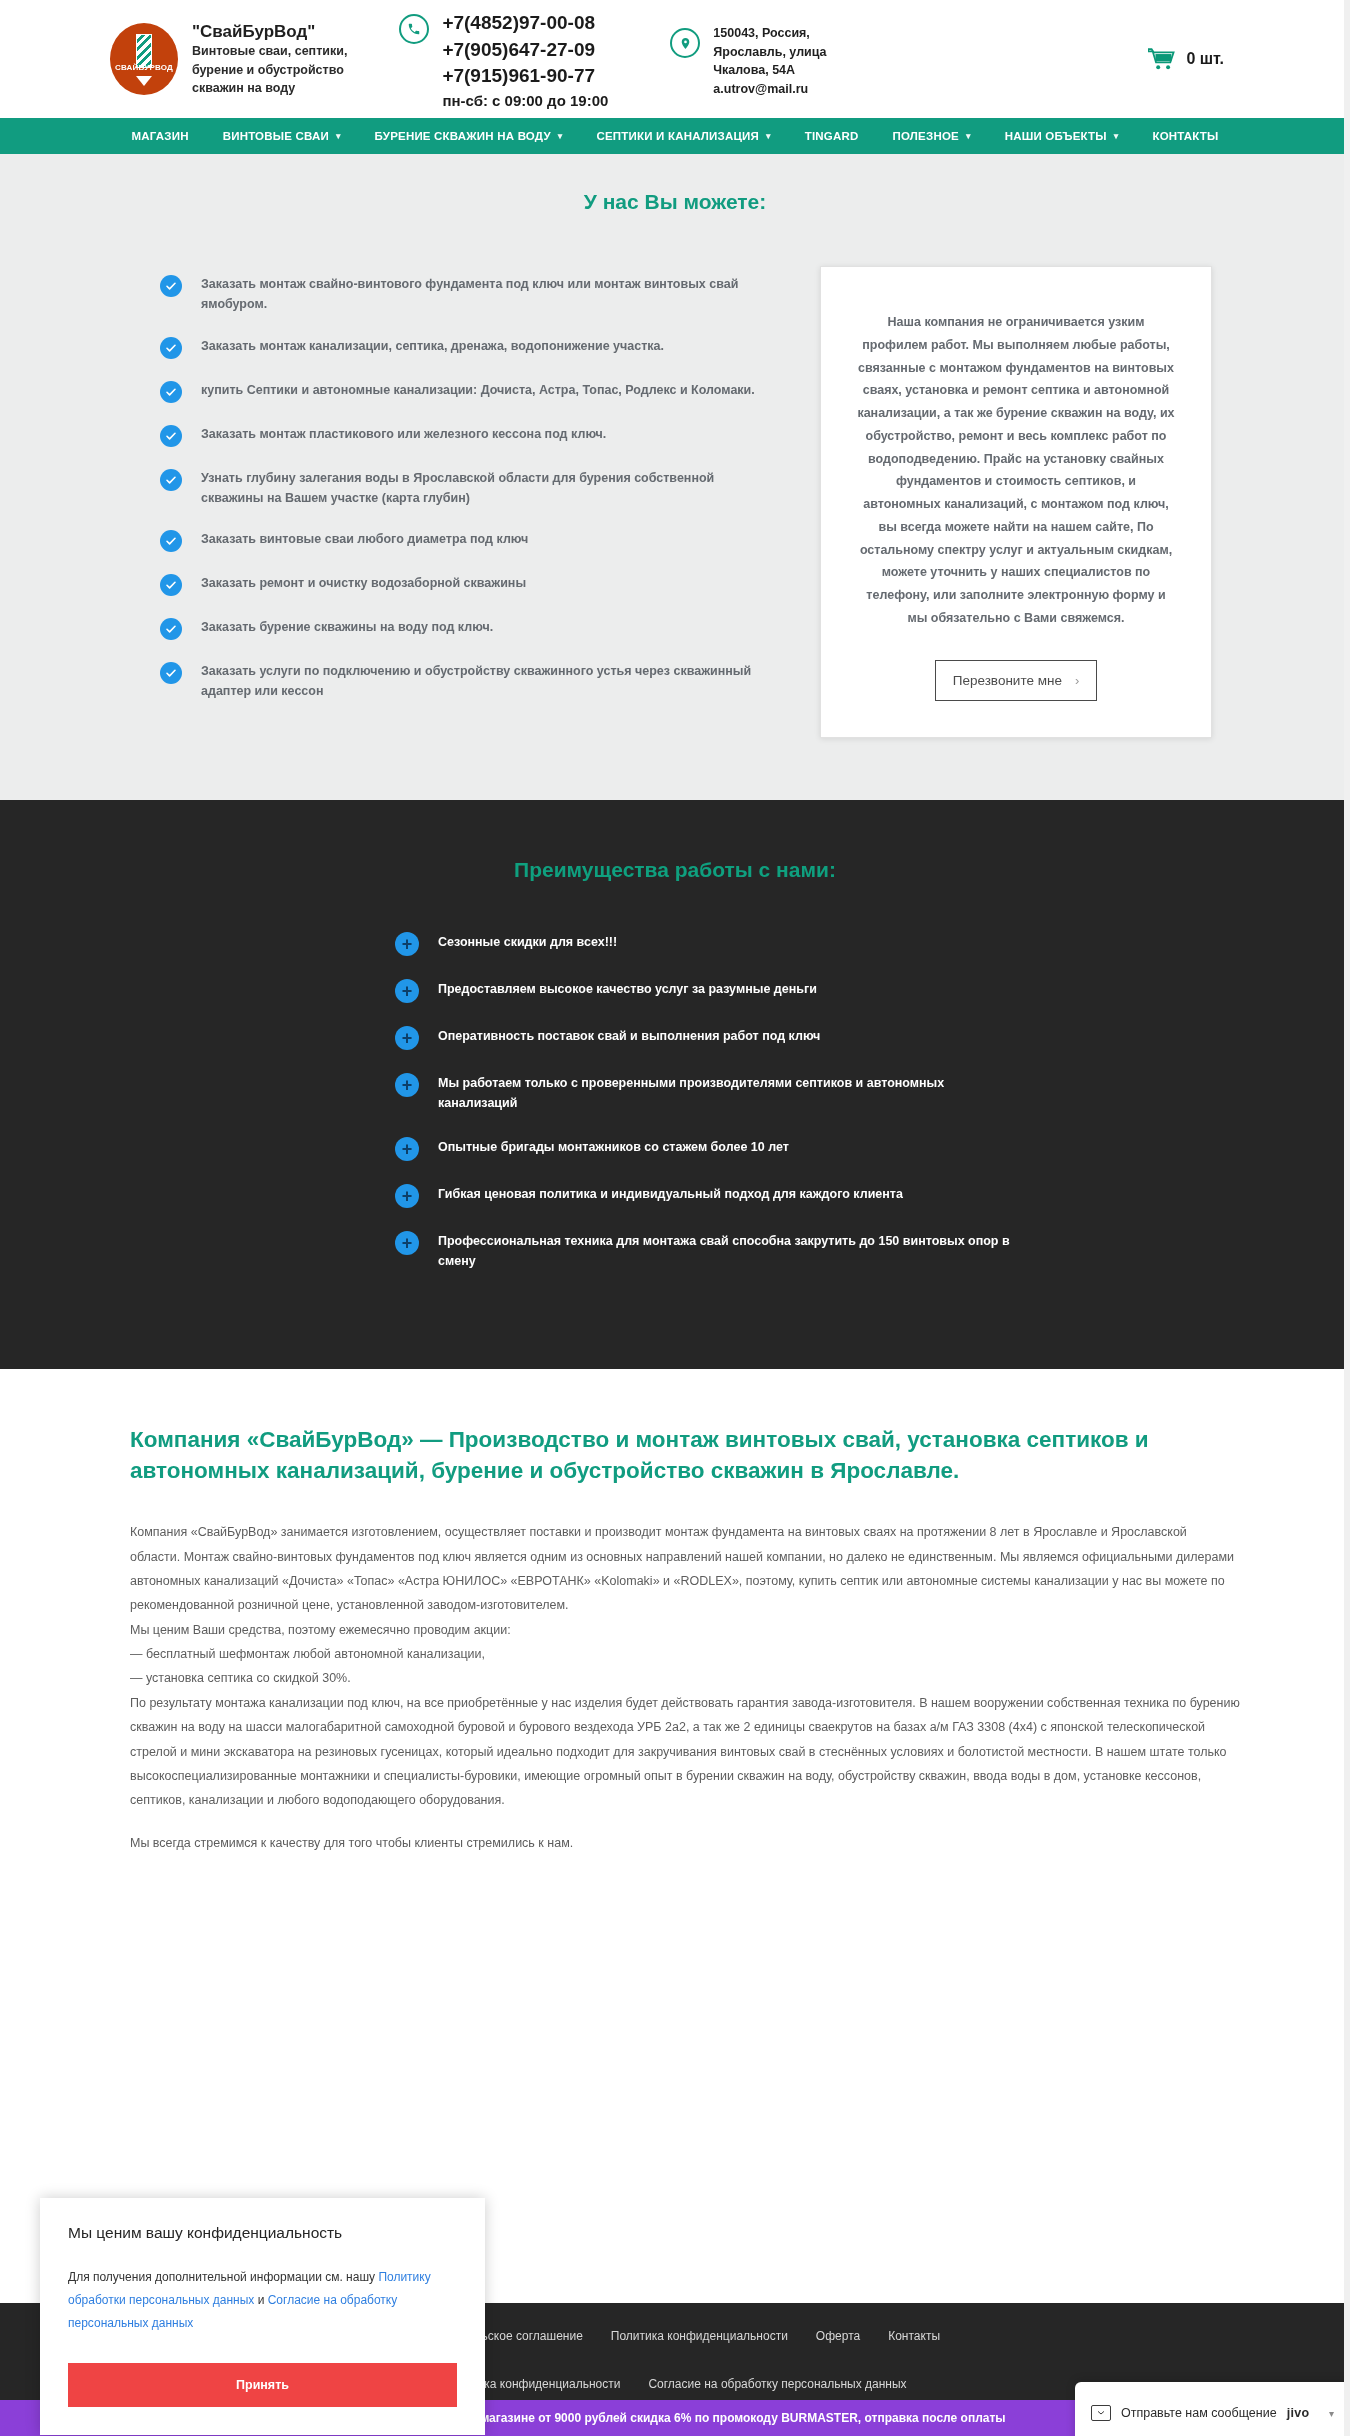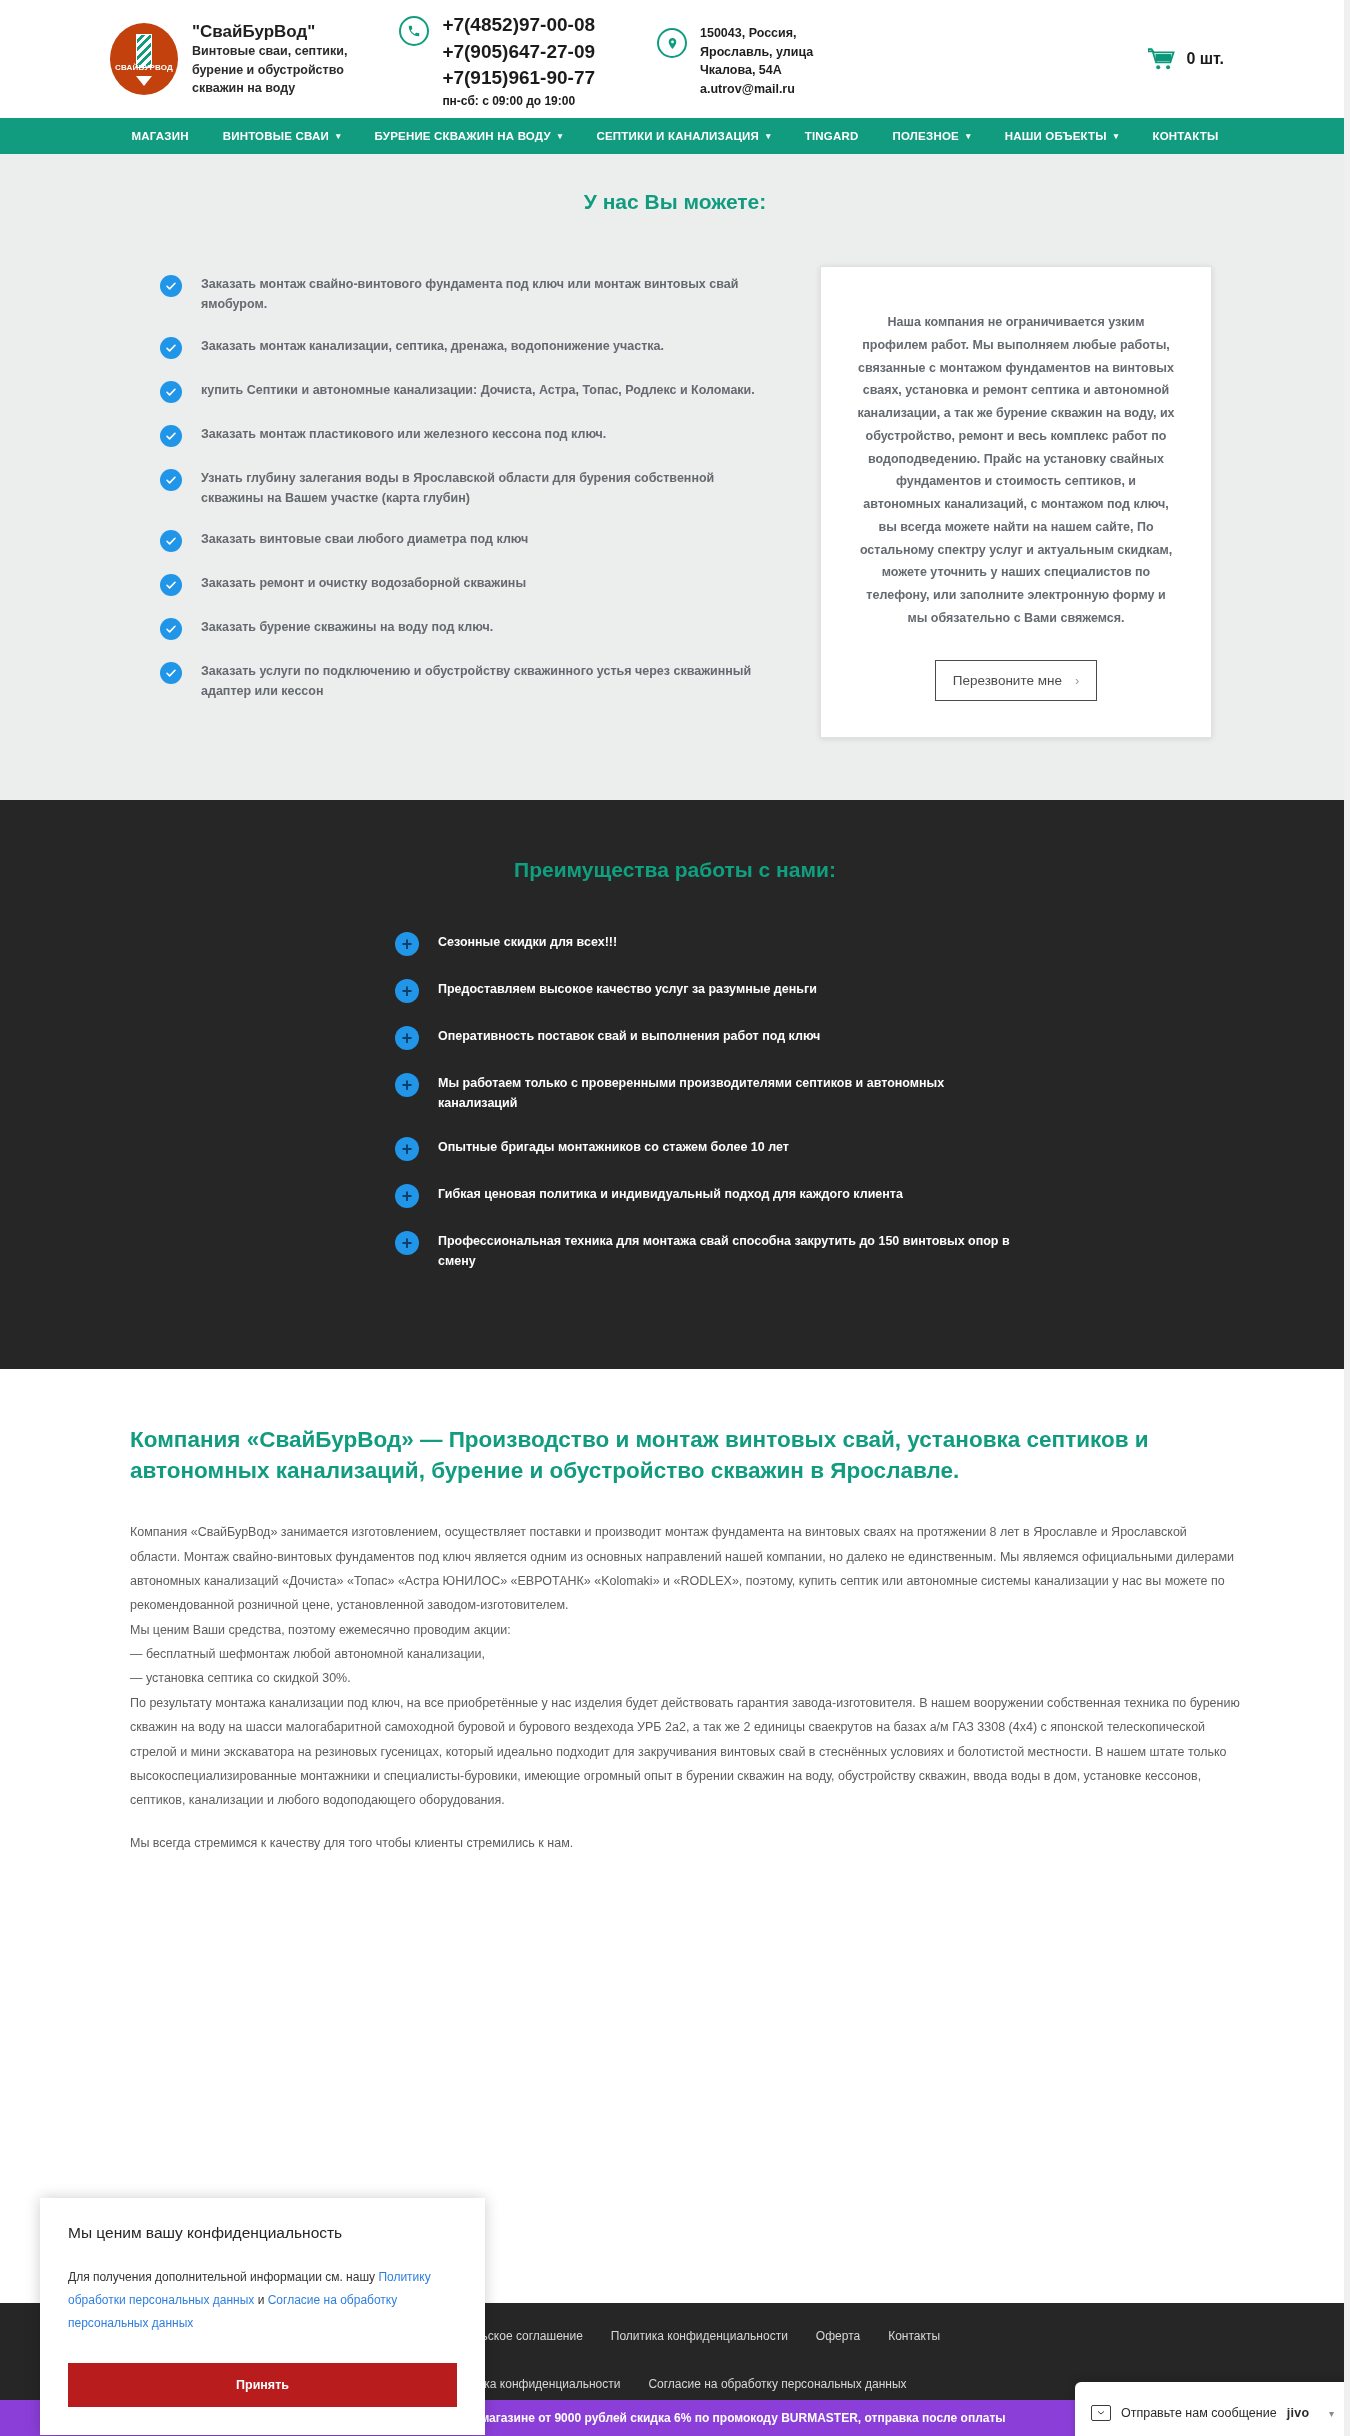--- a/index.html
+++ b/index.html
@@ -61,21 +61,21 @@
   .hblock.addr { margin-left: 62px; padding-top: 4px; }
   .circ-icon {
     width: 30px; height: 30px; border-radius: 50%;
     border: 2px solid #119c7f;
     display: flex; align-items: center; justify-content: center;
     flex: none; margin-top: 4px;
   }
   .circ-icon svg { display: block; }
   .phone-list { line-height: 1.38; }
   .phone-list a { display: block; font-size: 19px; font-weight: bold; color: #1b1b1b; text-decoration: none; }
-  .phone-hours { font-size: 12px; font-weight: bold; color: #1b1b1b; margin-top: 2px; }
+  .phone-hours { font-size: 15px; font-weight: bold; color: #1b1b1b; margin-top: 2px; }
   .addr-list { line-height: 1.48; font-size: 12.5px; font-weight: bold; color: #1f1f1f; }
   .addr-list div { white-space: nowrap; }
 
   .cart {
     margin-left: auto; margin-right: 126px;
     display: flex; align-items: center; gap: 11px;
   }
   .cart-count { font-size: 16px; font-weight: bold; color: #1b1b1b; }
 
   
@@ -205,21 +205,21 @@
     background: #ffffff;
     box-shadow: 0 0 14px rgba(0,0,0,.20);
     padding: 26px 28px 28px 28px;
     z-index: 40;
   }
   .cookie h3 { font-size: 15.5px; color: #262626; font-weight: normal; margin-bottom: 24px; }
   .cookie p { font-size: 12px; color: #333333; line-height: 1.92; }
   .cookie a { color: #2f7fe0; text-decoration: none; }
   .cookie-accept {
     display: block; width: 100%; margin-top: 28px;
-    background: #b91c1c; color: #ffffff;
+    background: #ef4444; color: #ffffff;
     border: 0; padding: 15px 0; font-size: 12.5px; font-weight: bold;
     font-family: "Liberation Sans", sans-serif; cursor: pointer;
   }
 
   
   .jivo {
     position: absolute; right: 0px; top: 2382px;
     width: 275px; height: 62px;
     background: #ffffff;
     box-shadow: 0 -1px 10px rgba(0,0,0,.18);

